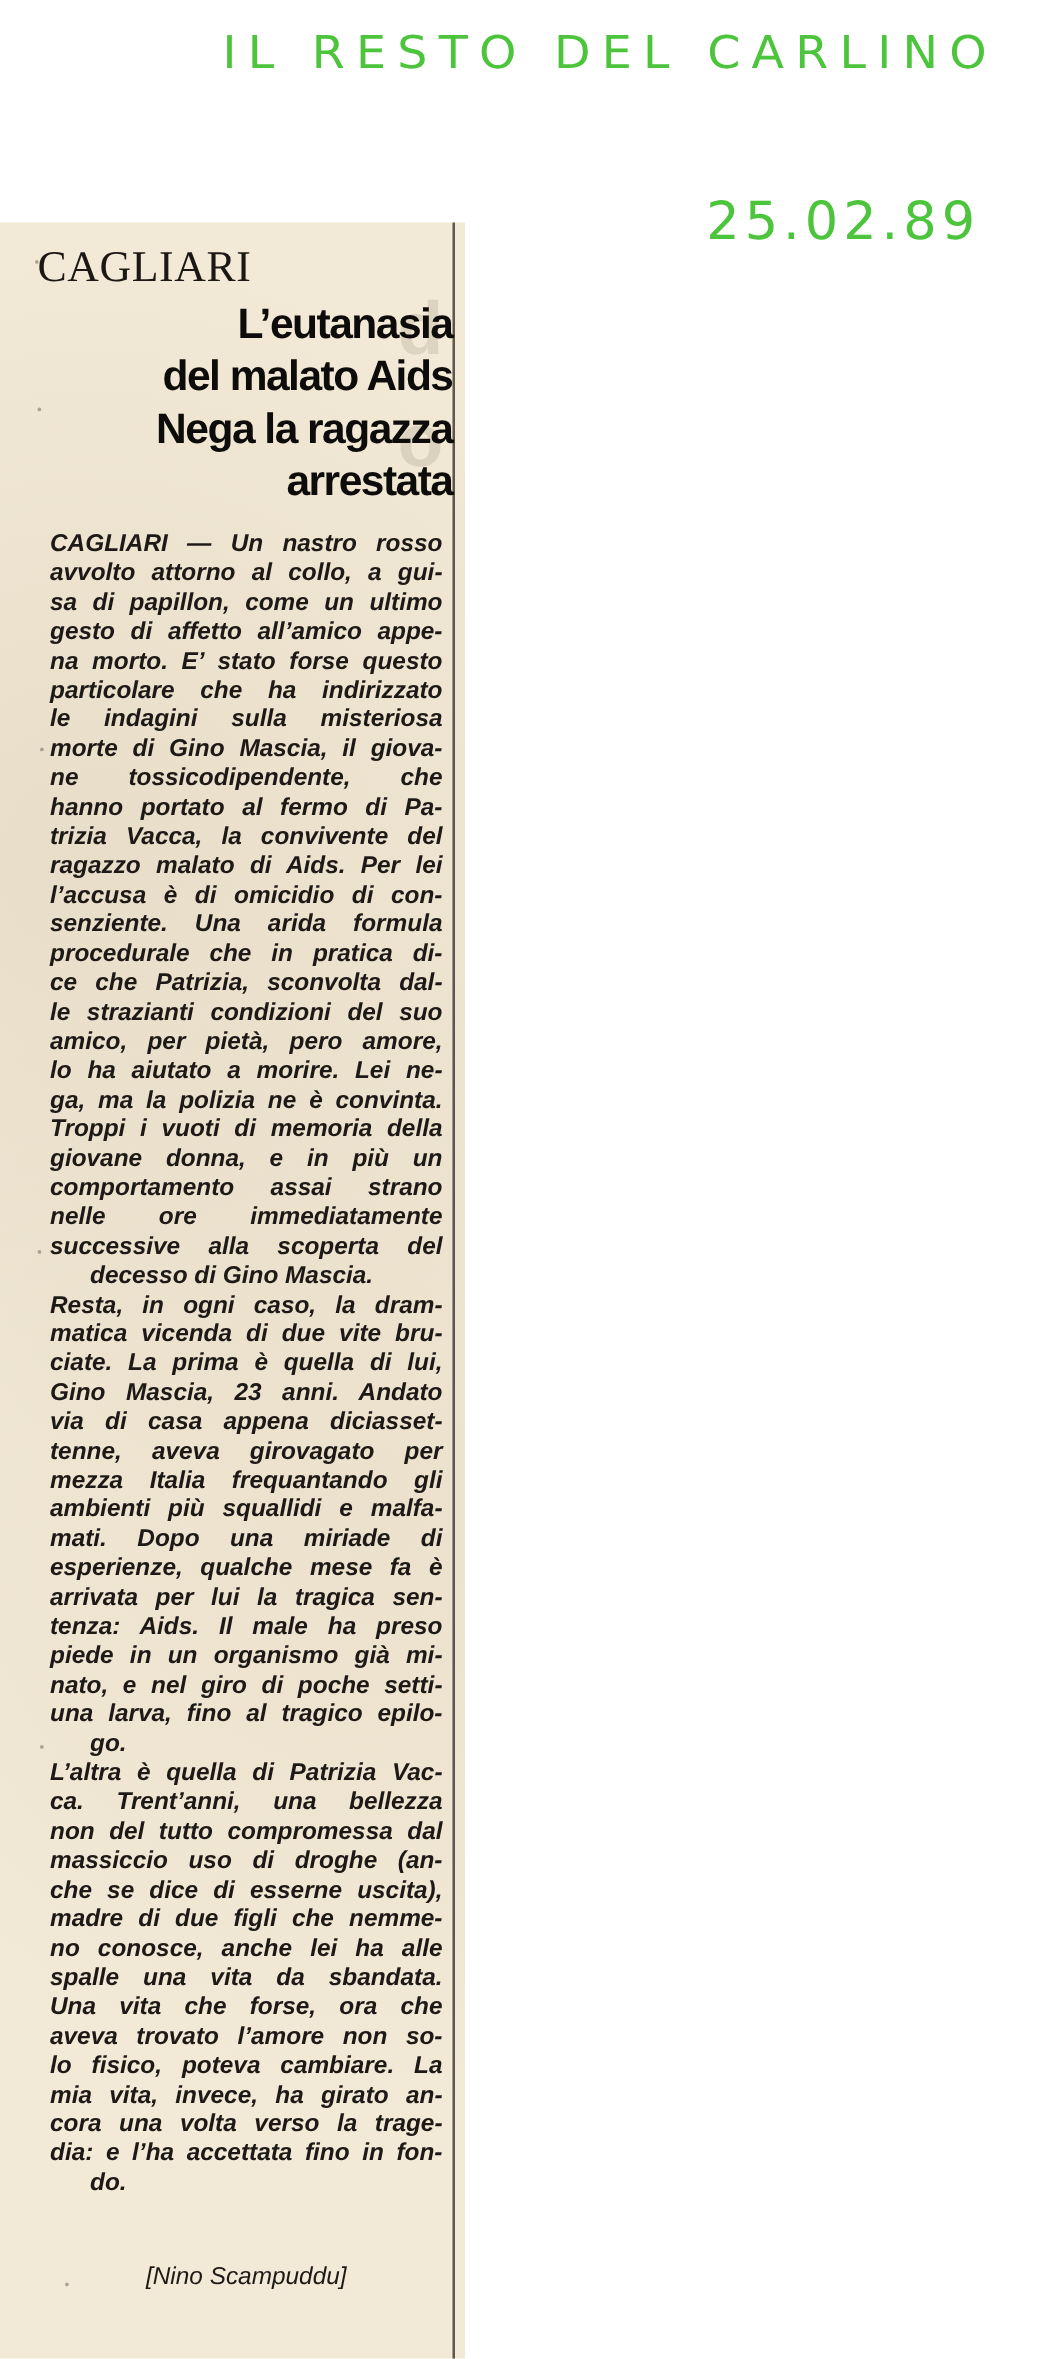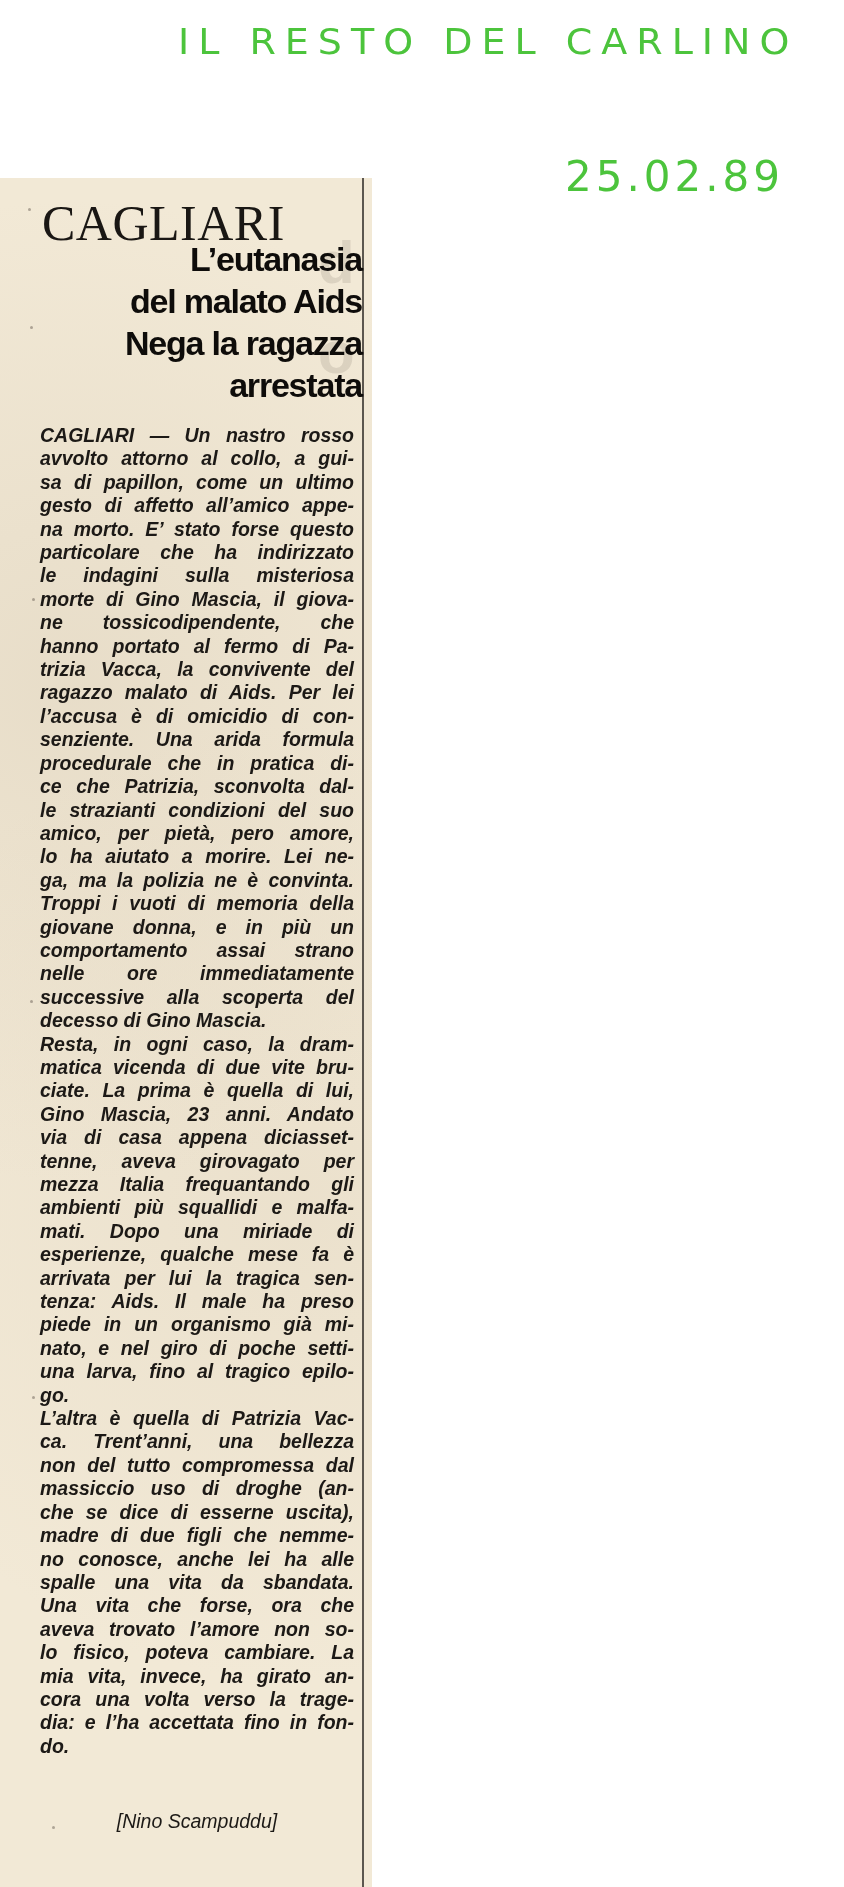--- a/index.html
+++ b/index.html
@@ -58,24 +58,24 @@
     .clipping .ghost {
       position: absolute;
       left: 318px;
       color: rgba(120,110,100,0.18);
       font-weight: bold;
       font-size: 60px;
       font-family: "Liberation Sans", sans-serif;
     }
     .kicker {
       position: absolute;
-      left: 42px;
+      left: 30px;
       top: 16px;
       font-family: "Liberation Serif", serif;
-      font-size: 50px;
+      font-size: 35px;
       color: #1a1714;
       letter-spacing: 0.5px;
       text-align: right;
     }
     .headline {
       position: absolute;
       left: 42px;
       top: 60px;
       width: 320px;
       font-family: "Liberation Sans", sans-serif;
@@ -99,20 +99,21 @@
     }
     .body-text .line {
       display: block;
       white-space: nowrap;
       text-align: justify;
       text-align-last: justify;
       font-weight: bold;
     }
     .body-text .line.last {
       text-align-last: left;
+      margin-left: 32px;
     }
     .byline {
       position: absolute;
       left: 40px;
       top: 1632px;
       width: 314px;
       text-align: center;
       font-family: "Liberation Sans", sans-serif;
       font-style: italic;
       font-size: 19.5px;

